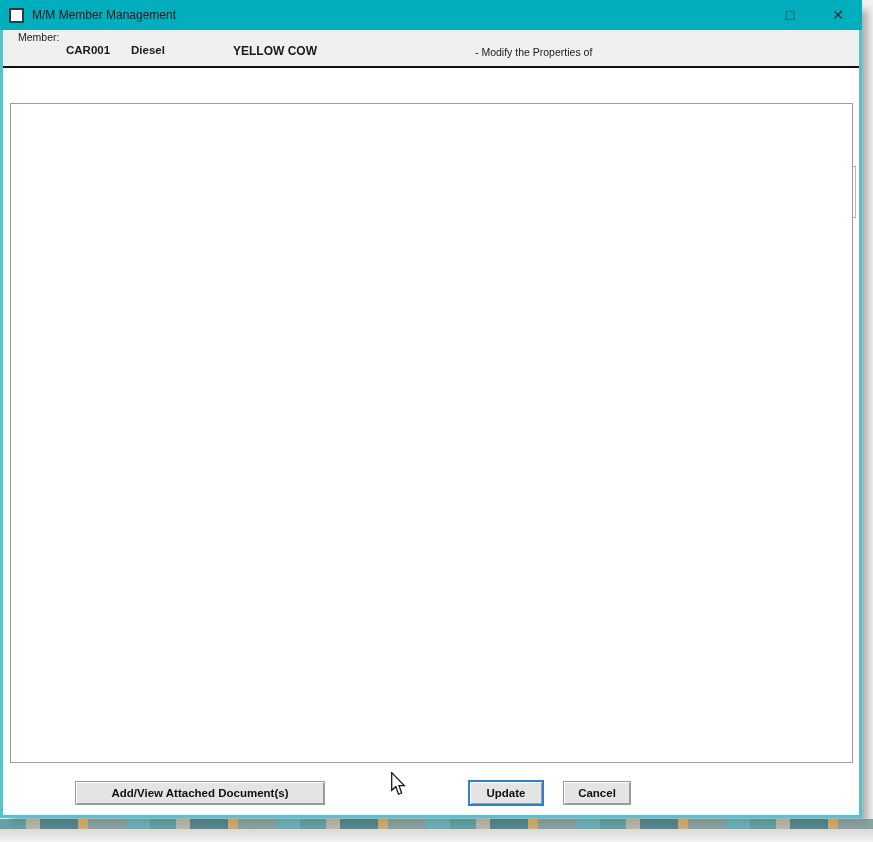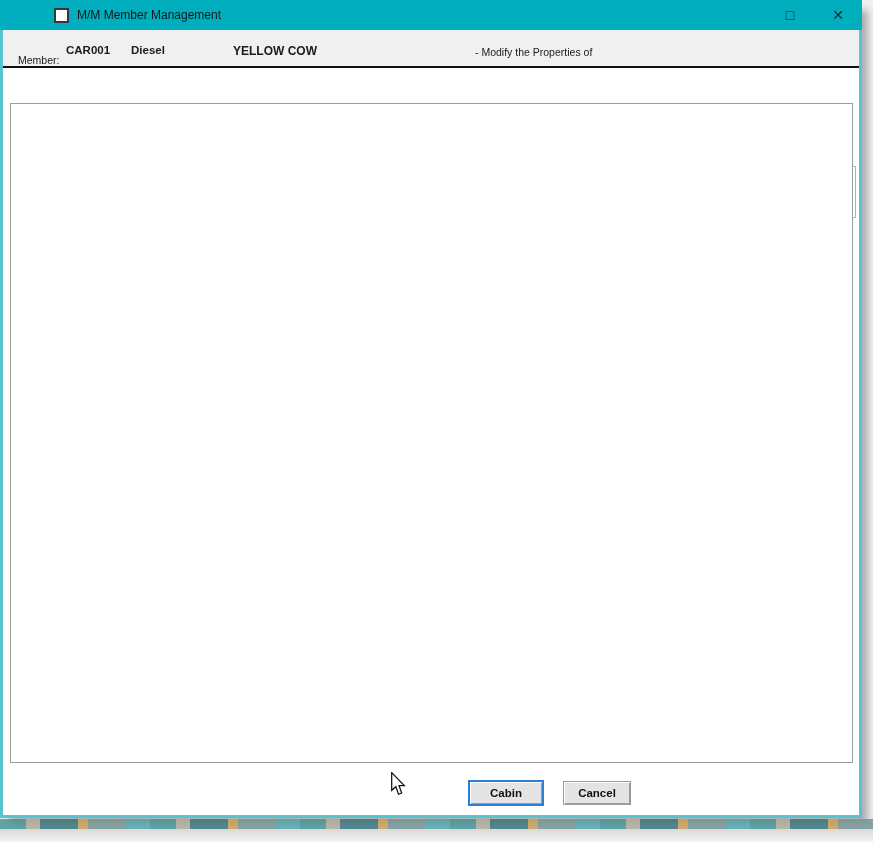--- a/index.html
+++ b/index.html
@@ -4,21 +4,21 @@
 <style>
   * { margin:0; padding:0; box-sizing:border-box; }
   body { font-family:"Liberation Sans", sans-serif; background:#f5f5f5; }
   .screen { position:relative; width:873px; height:842px; overflow:hidden; background:#f1f1f1; }
   .abs { position:absolute; }
 
   
   .win-bg { position:absolute; left:0; top:0; width:862px; height:818px; background:#ffffff;
             border:3px solid #55c4ce; box-shadow:8px 8px 7px -2px rgba(110,110,110,.5); }
   .titlebar { position:absolute; left:0; top:0; width:862px; height:30px; background:#00aebd;
-              display:flex; align-items:center;padding-left:45px; }
+              display:flex; align-items:center; }
   .win-icon { width:15px; height:15px; background:#fff; border:2px solid #2a3b46; margin-left:9px; }
   .win-title { font-size:12px; color:#0c1a1c; margin-left:8px; }
   .cap-btn { position:absolute; top:0; width:44px; height:30px; display:flex; align-items:center;
              justify-content:center; font-size:14px; color:#102a2c; cursor:default; }
 
   .member-strip { position:absolute; left:3px; top:30px; width:856px; height:36px; background:#f0f0f0; }
   .member-line { position:absolute; left:3px; top:66px; width:856px; height:2px; background:#111; }
 
   .lbl { position:absolute; font-size:11px; color:#1a1a1a; white-space:nowrap; }
   .lbl.r { text-align:right; }
@@ -89,21 +89,21 @@
   <div class="below"></div>
 
   <div class="titlebar">
     <span class="win-icon"></span>
     <span class="win-title">M/M Member Management</span>
   </div>
   <div class="cap-btn" style="left:768px;">□</div>
   <div class="cap-btn" style="left:816px;">✕</div>
 
   <div class="member-strip"></div>
-  <span class="lbl" style="left:18px;top:54px;font-size:10.5px;">Member:</span>
+  <span class="lbl" style="left:18px;top:31px;font-size:10.5px;">Member:</span>
   <span class="lbl bold" style="left:66px;top:44px;">CAR001</span>
   <span class="lbl bold" style="left:131px;top:44px;">Diesel</span>
   <span class="lbl bold" style="left:233px;top:44px;font-size:12px;">YELLOW COW</span>
   <span class="lbl" style="left:475px;top:46px;font-size:10.5px;">- Modify the Properties of</span>
   <div class="member-line"></div>
 
   <div class="tabpage"></div>
 
   <span class="lbl" style="left:22px;top:111px;">Enter the Boat Name, Model, License IDs and it's general specification.</span>
   <span class="lbl" style="left:22px;top:128px;">Also provide contact information for it's owner(s).</span>
@@ -457,20 +457,21 @@
     <svg width="15" height="19" viewBox="0 0 15 19">
       <rect x="1" y="1" width="11" height="15" fill="#fff" stroke="#555"></rect>
       <line x1="3" y1="4" x2="10" y2="4" stroke="#9aa"></line>
         <line x1="3" y1="6.5" x2="10" y2="6.5" stroke="#9aa"></line>
       <line x1="3" y1="9" x2="10" y2="9" stroke="#9aa"></line>
         <line x1="3" y1="11.5" x2="8" y2="11.5" stroke="#9aa"></line>
       <path d="M8 12 l5.5 4.5 -3.6 1 z" fill="#1c6b1c"></path>
     </svg>
   </div>
 
-  <div class="pbtn default" style="left:468px;top:780px;width:76px;height:26px;">Cabin</div>
+  <div class="pbtn" style="left:75px;top:781px;width:250px;height:24px;">Add/View Attached Document(s)</div>
+  <div class="pbtn default" style="left:468px;top:780px;width:76px;height:26px;">Update</div>
   <div class="pbtn" style="left:563px;top:781px;width:68px;height:24px;">Cancel</div>
 
   <svg class="abs" style="left:390px;top:772px;z-index:9;" width="16" height="24" viewBox="0 0 12 19">
     <path d="M1 0.5 L1 14.5 L4.3 11.6 L6.4 17.6 L8.9 16.6 L6.8 10.8 L11 10.8 Z" fill="#fff" stroke="#111" stroke-width="1"></path>
   </svg>
 
 </div>
 
 </body></html>

